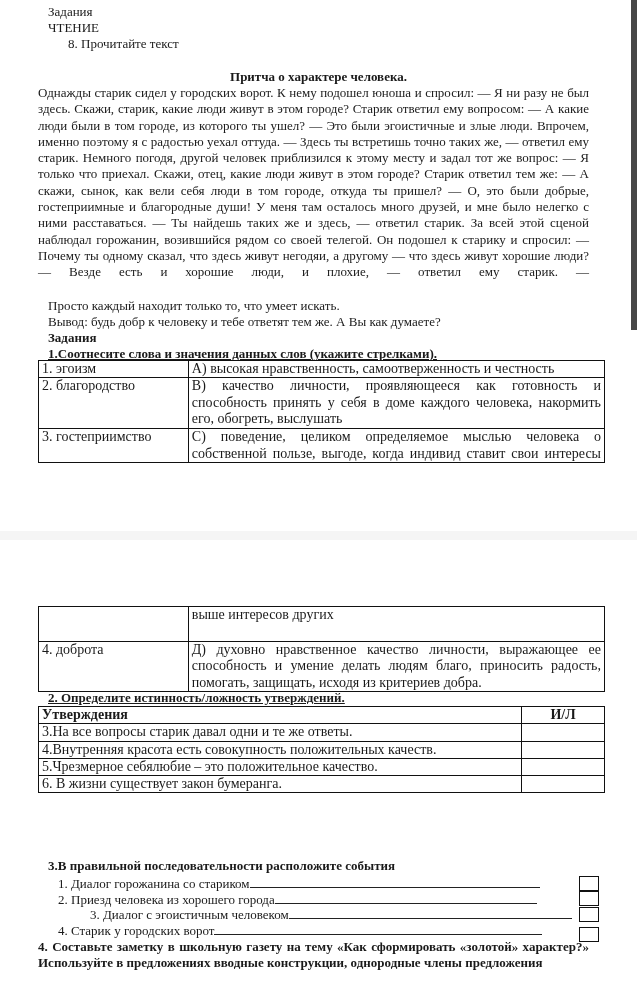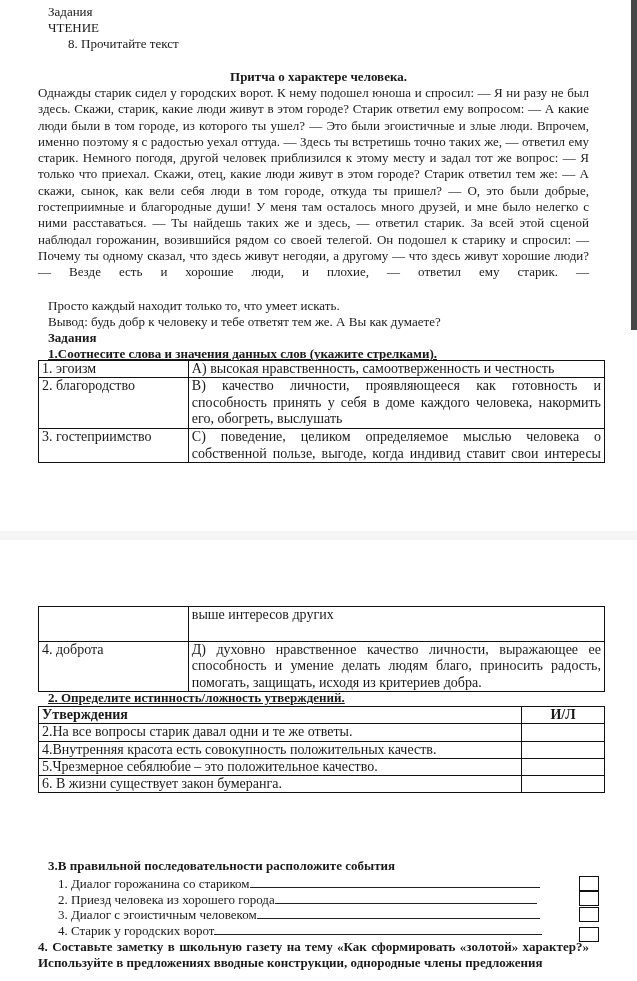--- a/index.html
+++ b/index.html
@@ -92,21 +92,21 @@
   <colgroup>
       <col style="width:484px">
       <col style="width:83px">
     </colgroup>
   <tbody>
       <tr style="height:16px;">
     <td class="bold">Утверждения</td>
     <td class="bold" style="text-align:center;">И/Л</td>
   </tr>
   <tr style="height:16px;">
-    <td>2.На все вопросы старик давал одни и те же ответы.</td>
+    <td>3.На все вопросы старик давал одни и те же ответы.</td>
     <td></td>
   </tr>
   <tr style="height:16px;">
     <td>4.Внутренняя красота есть совокупность положительных качеств.</td>
     <td></td>
   </tr>
   <tr style="height:17px;">
     <td>5.Чрезмерное себялюбие – это положительное качество.</td>
     <td></td>
   </tr>
@@ -122,21 +122,21 @@
 <div class="num-list" style="top:875px;">
   <span>1.   Диалог горожанина со стариком</span><span class="fill" style="width:290px;"></span>
 </div>
 <div class="box" style="top:876px;"></div>
 
 <div class="num-list" style="top:891px;">
   <span>2.   Приезд человека из хорошего города</span><span class="fill" style="width:262px;"></span>
 </div>
 <div class="box" style="top:891px;"></div>
 
-<div class="num-list" style="top:906px;">
+<div class="num-list" style="top:906px;margin-left:32px;">
   <span>3.   Диалог с эгоистичным человеком</span><span class="fill" style="width:283px;"></span>
 </div>
 <div class="box" style="top:907px;"></div>
 
 <div class="num-list" style="top:922px;">
   <span>4.   Старик у городских ворот</span><span class="fill" style="width:328px;"></span>
 </div>
 <div class="box" style="top:927px;"></div>
 
 <div class="just bold" style="top:939px; text-align-last: left;">4. Составьте заметку  в школьную газету на тему «Как сформировать «золотой» характер?» Используйте в предложениях вводные конструкции, однородные члены предложения</div>

